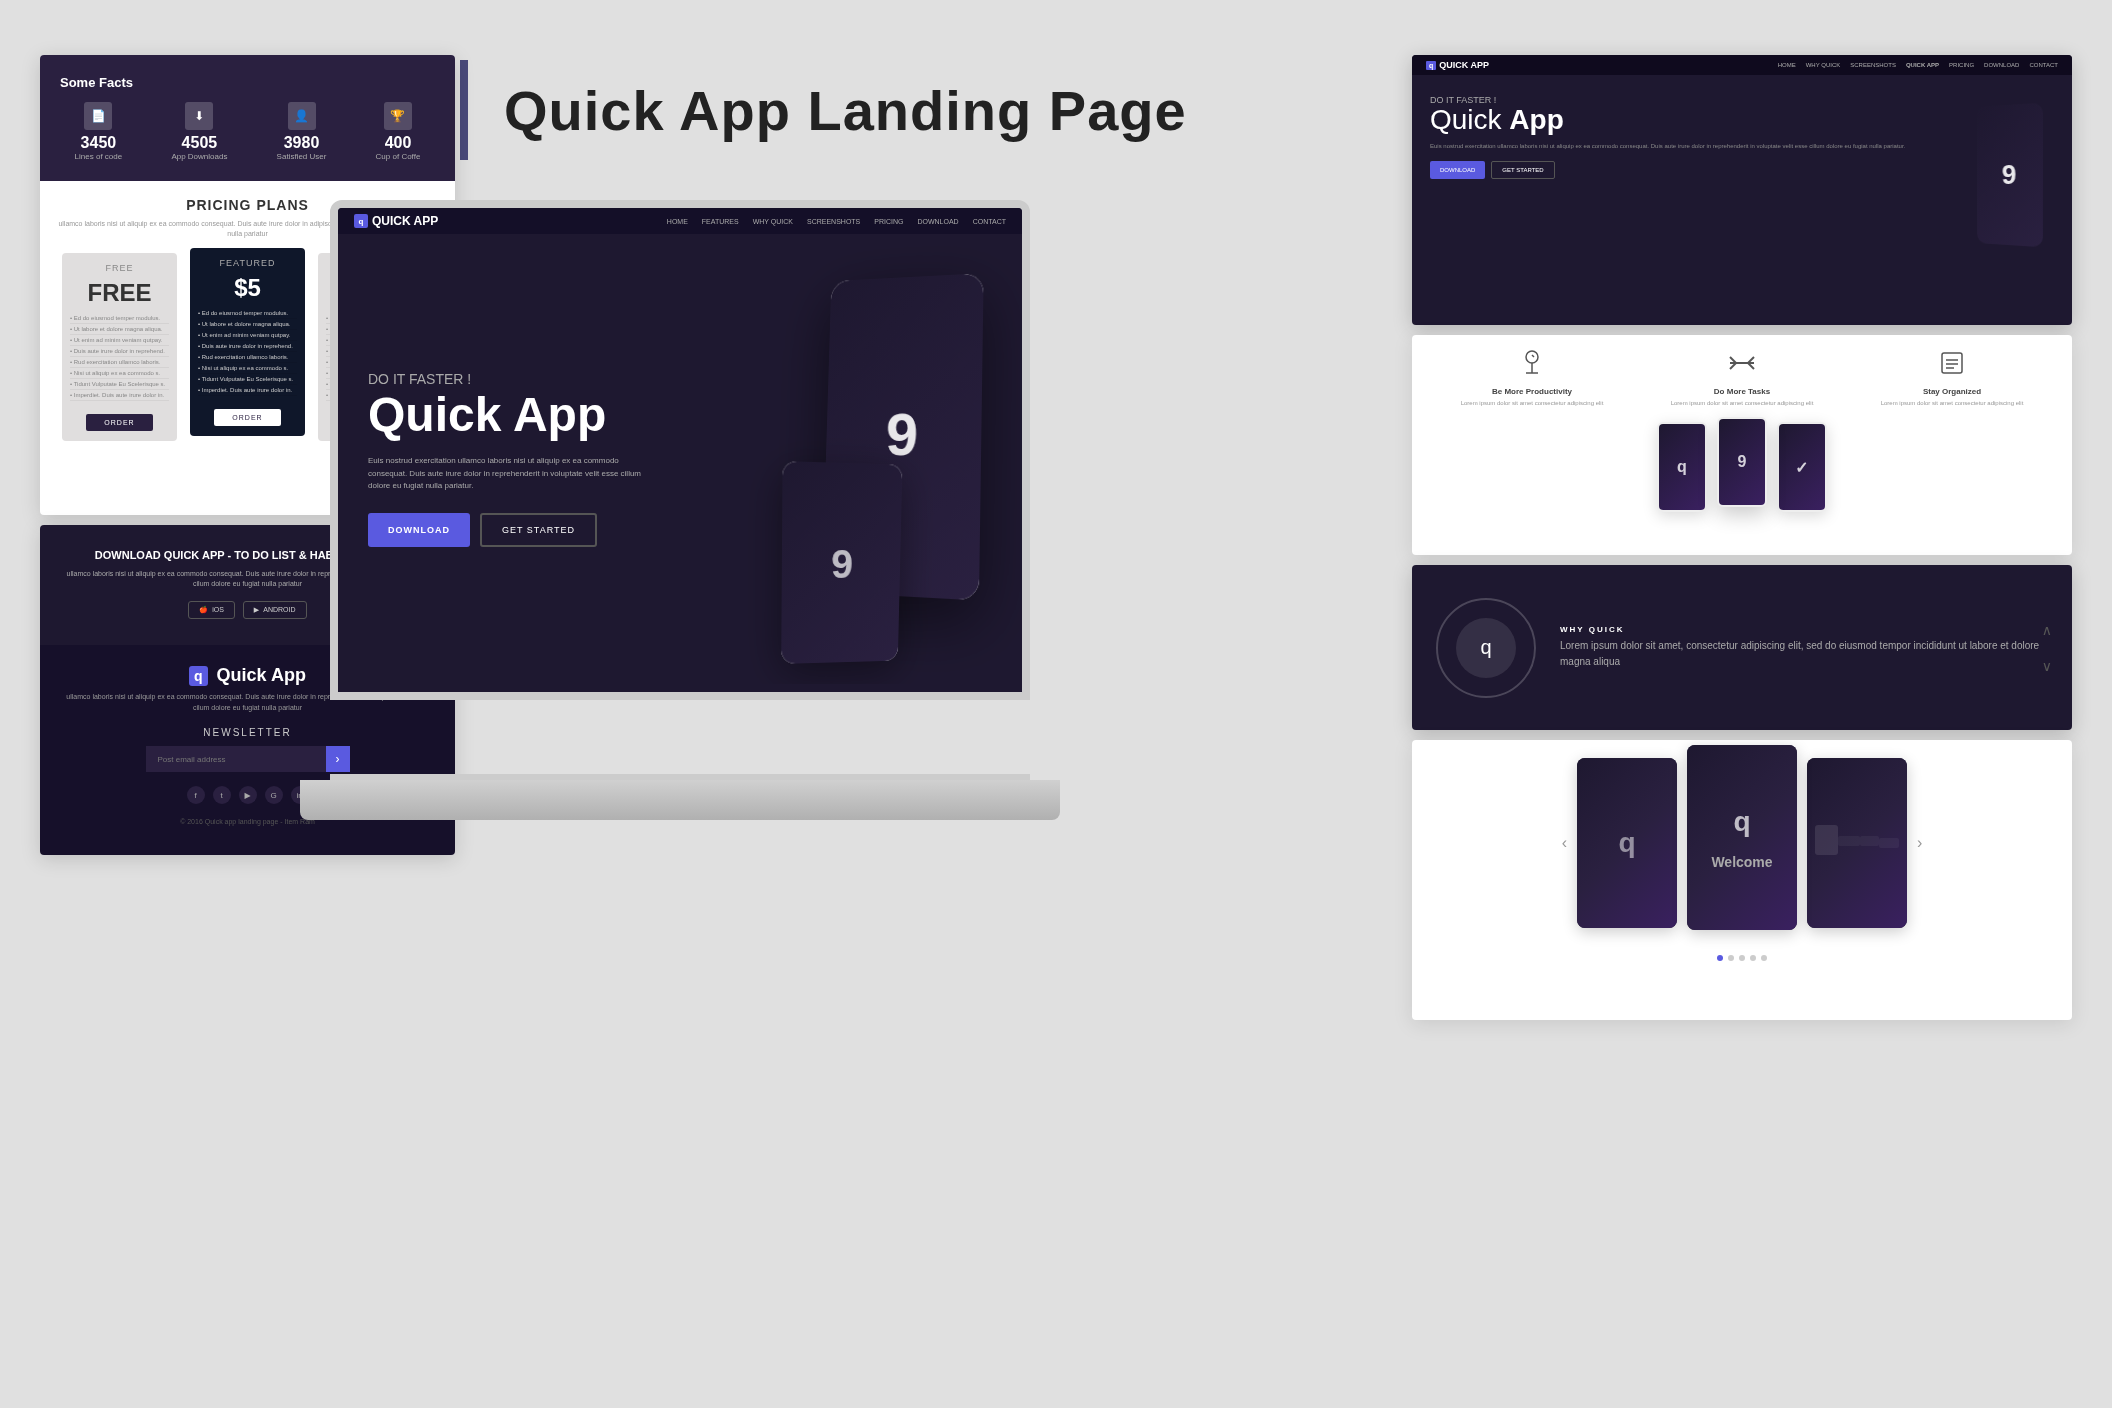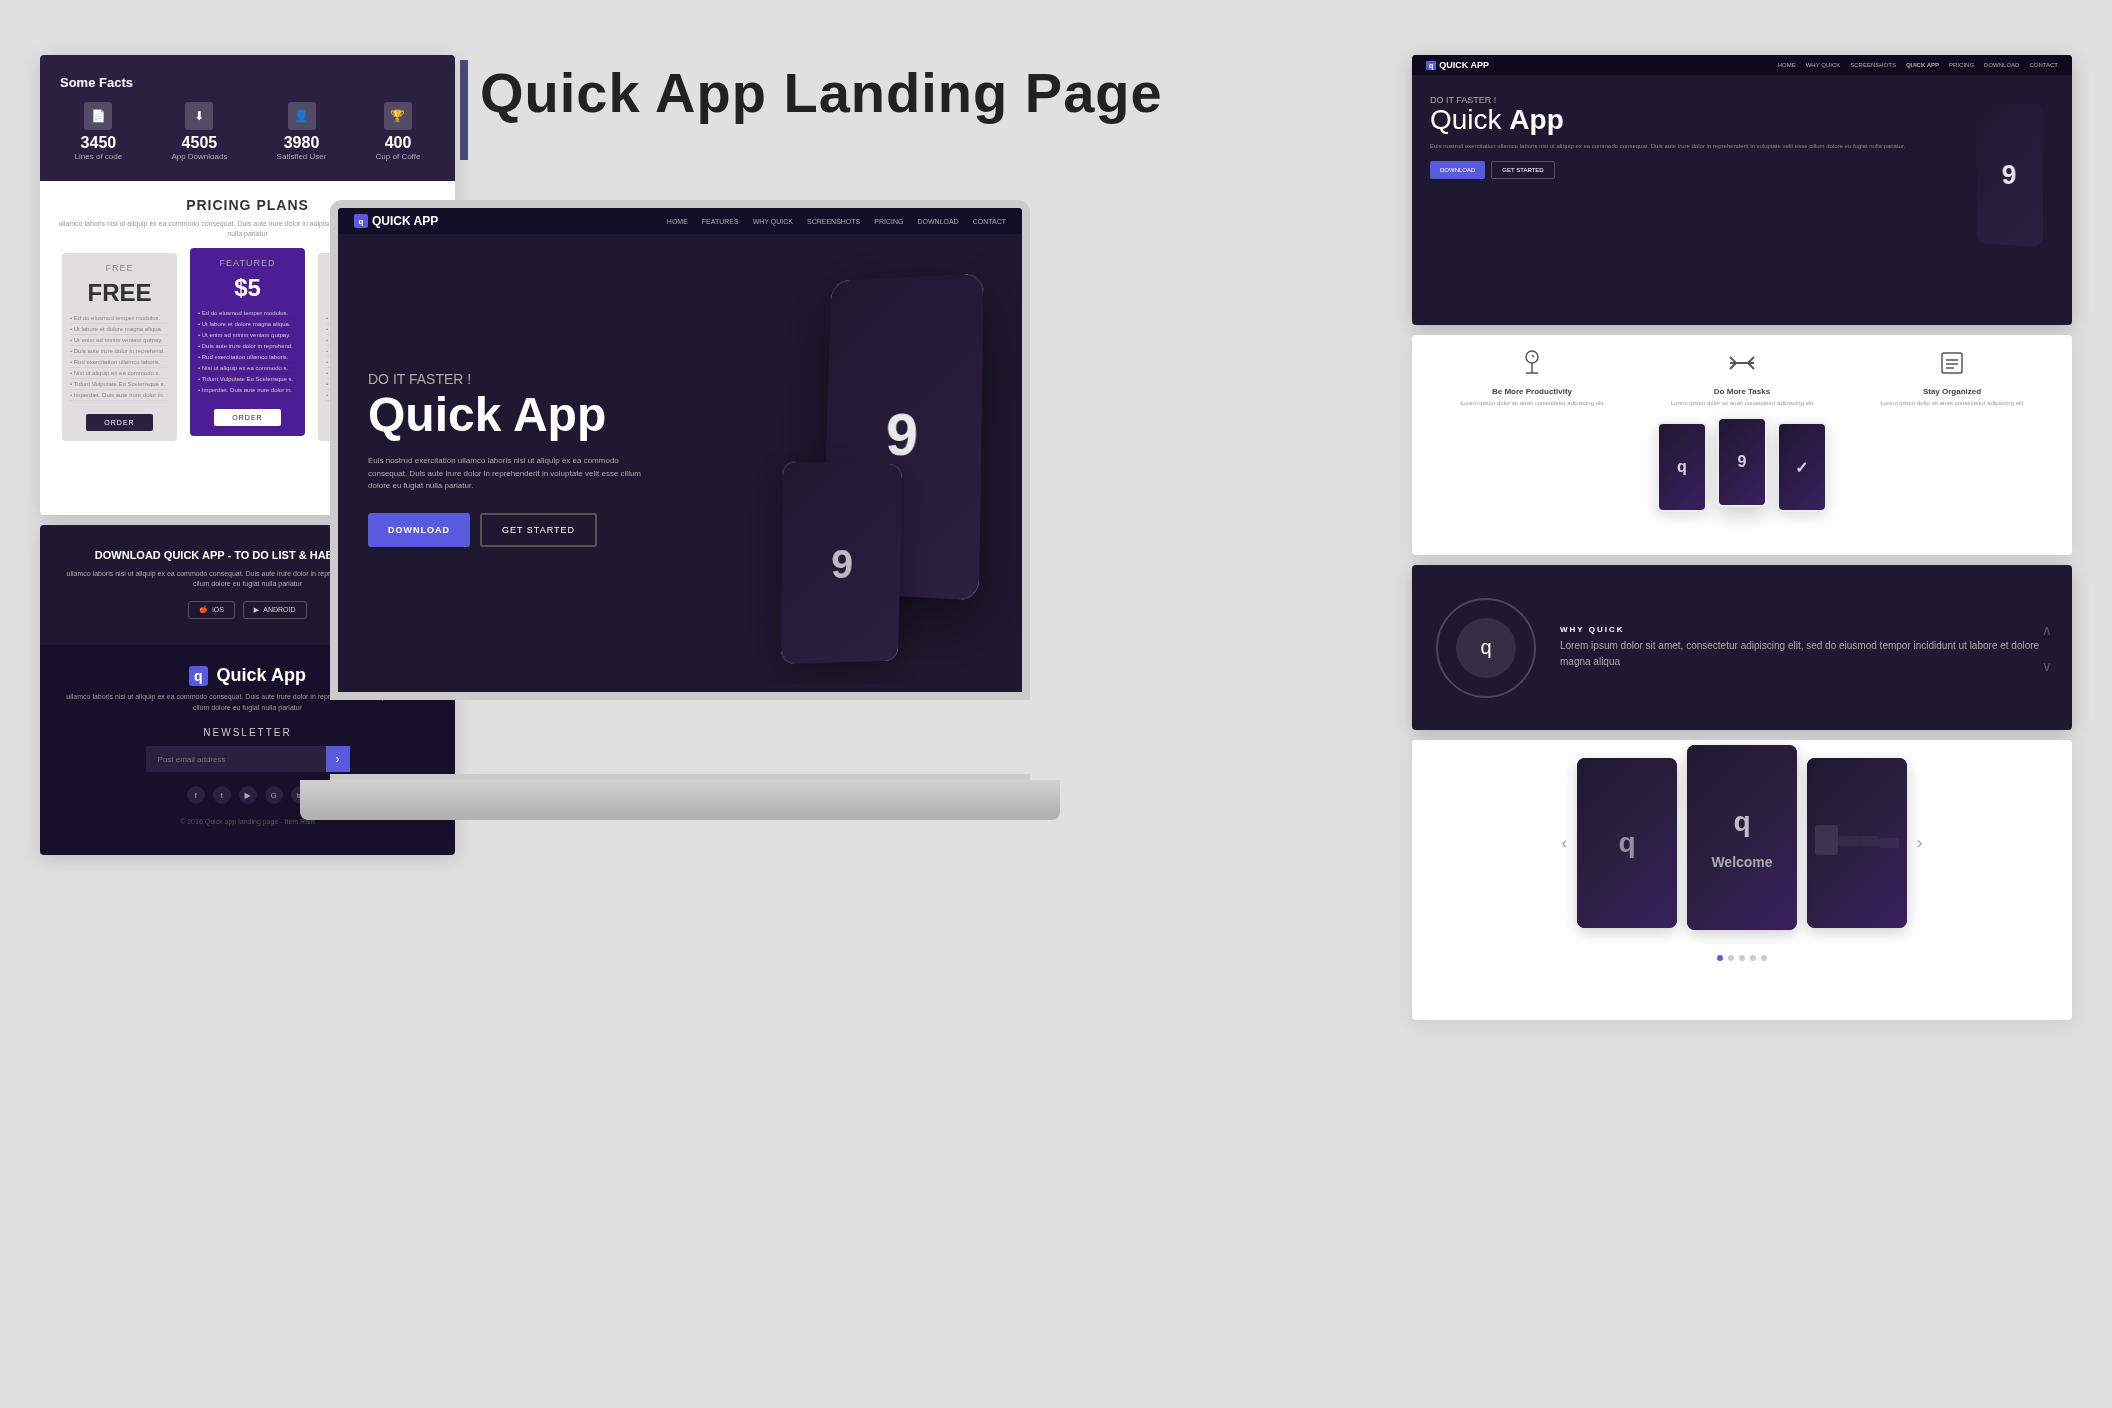--- a/index.html
+++ b/index.html
@@ -20,21 +20,22 @@
       background: #e0e0e0;
     }
 
     
     .title-section {
       position: absolute;
       top: 60px;
       left: 460px;
       width: 900px;
       display: flex;
-      gap: 12px;
+      align-items: center;
+      gap: 36px;
     }
 
     .title-accent {
       width: 8px;
       height: 100px;
       background: #4a4a7a;
     }
 
     .title-text {
       font-size: 56px;
@@ -139,21 +140,21 @@
 
     .pricing-card {
       width: 115px;
       background: #e0dede;
       border-radius: 4px;
       padding: 10px 8px;
       text-align: center;
     }
 
     .pricing-card.featured {
-      background: #4c1d95;
+      background: #0f172a;
       color: white;
       transform: translateY(-5px);
     }
 
     .pricing-card-header {
       font-size: 9px;
       color: #888;
       text-transform: uppercase;
       letter-spacing: 1px;
     }

